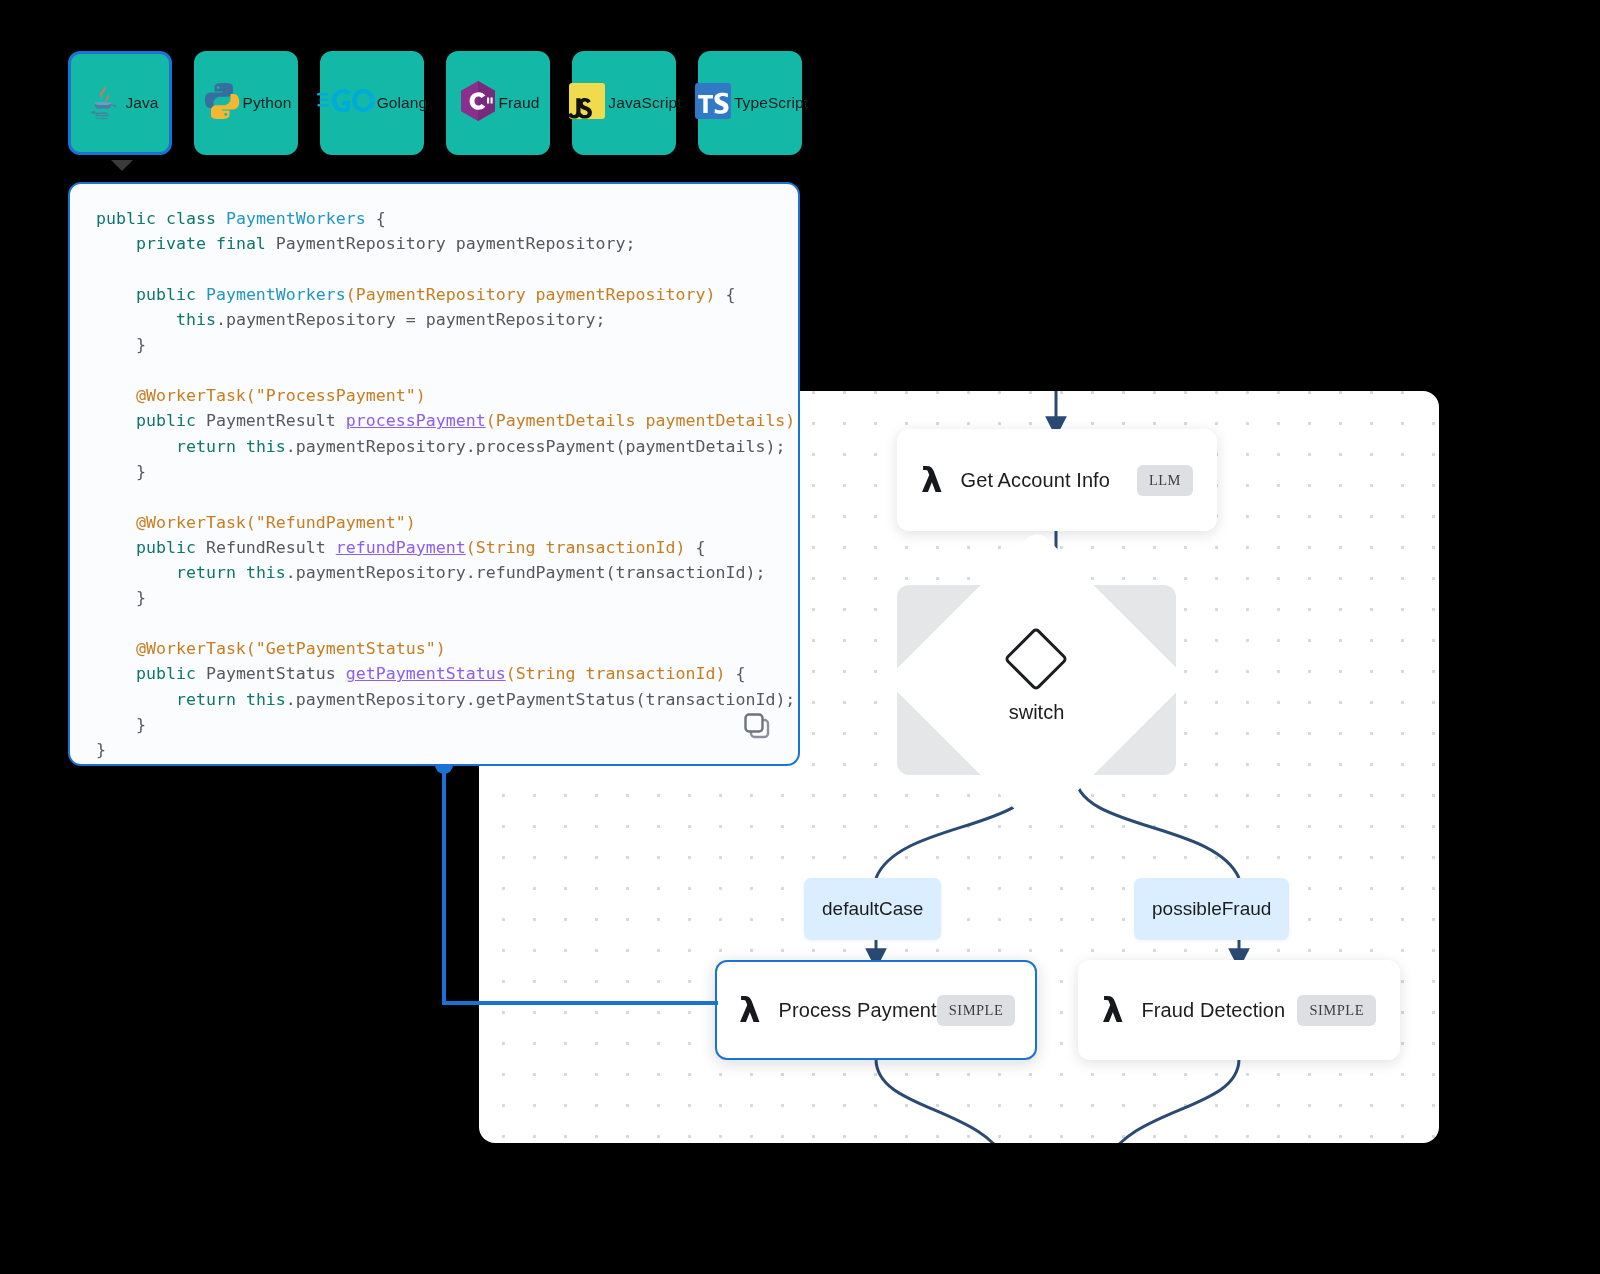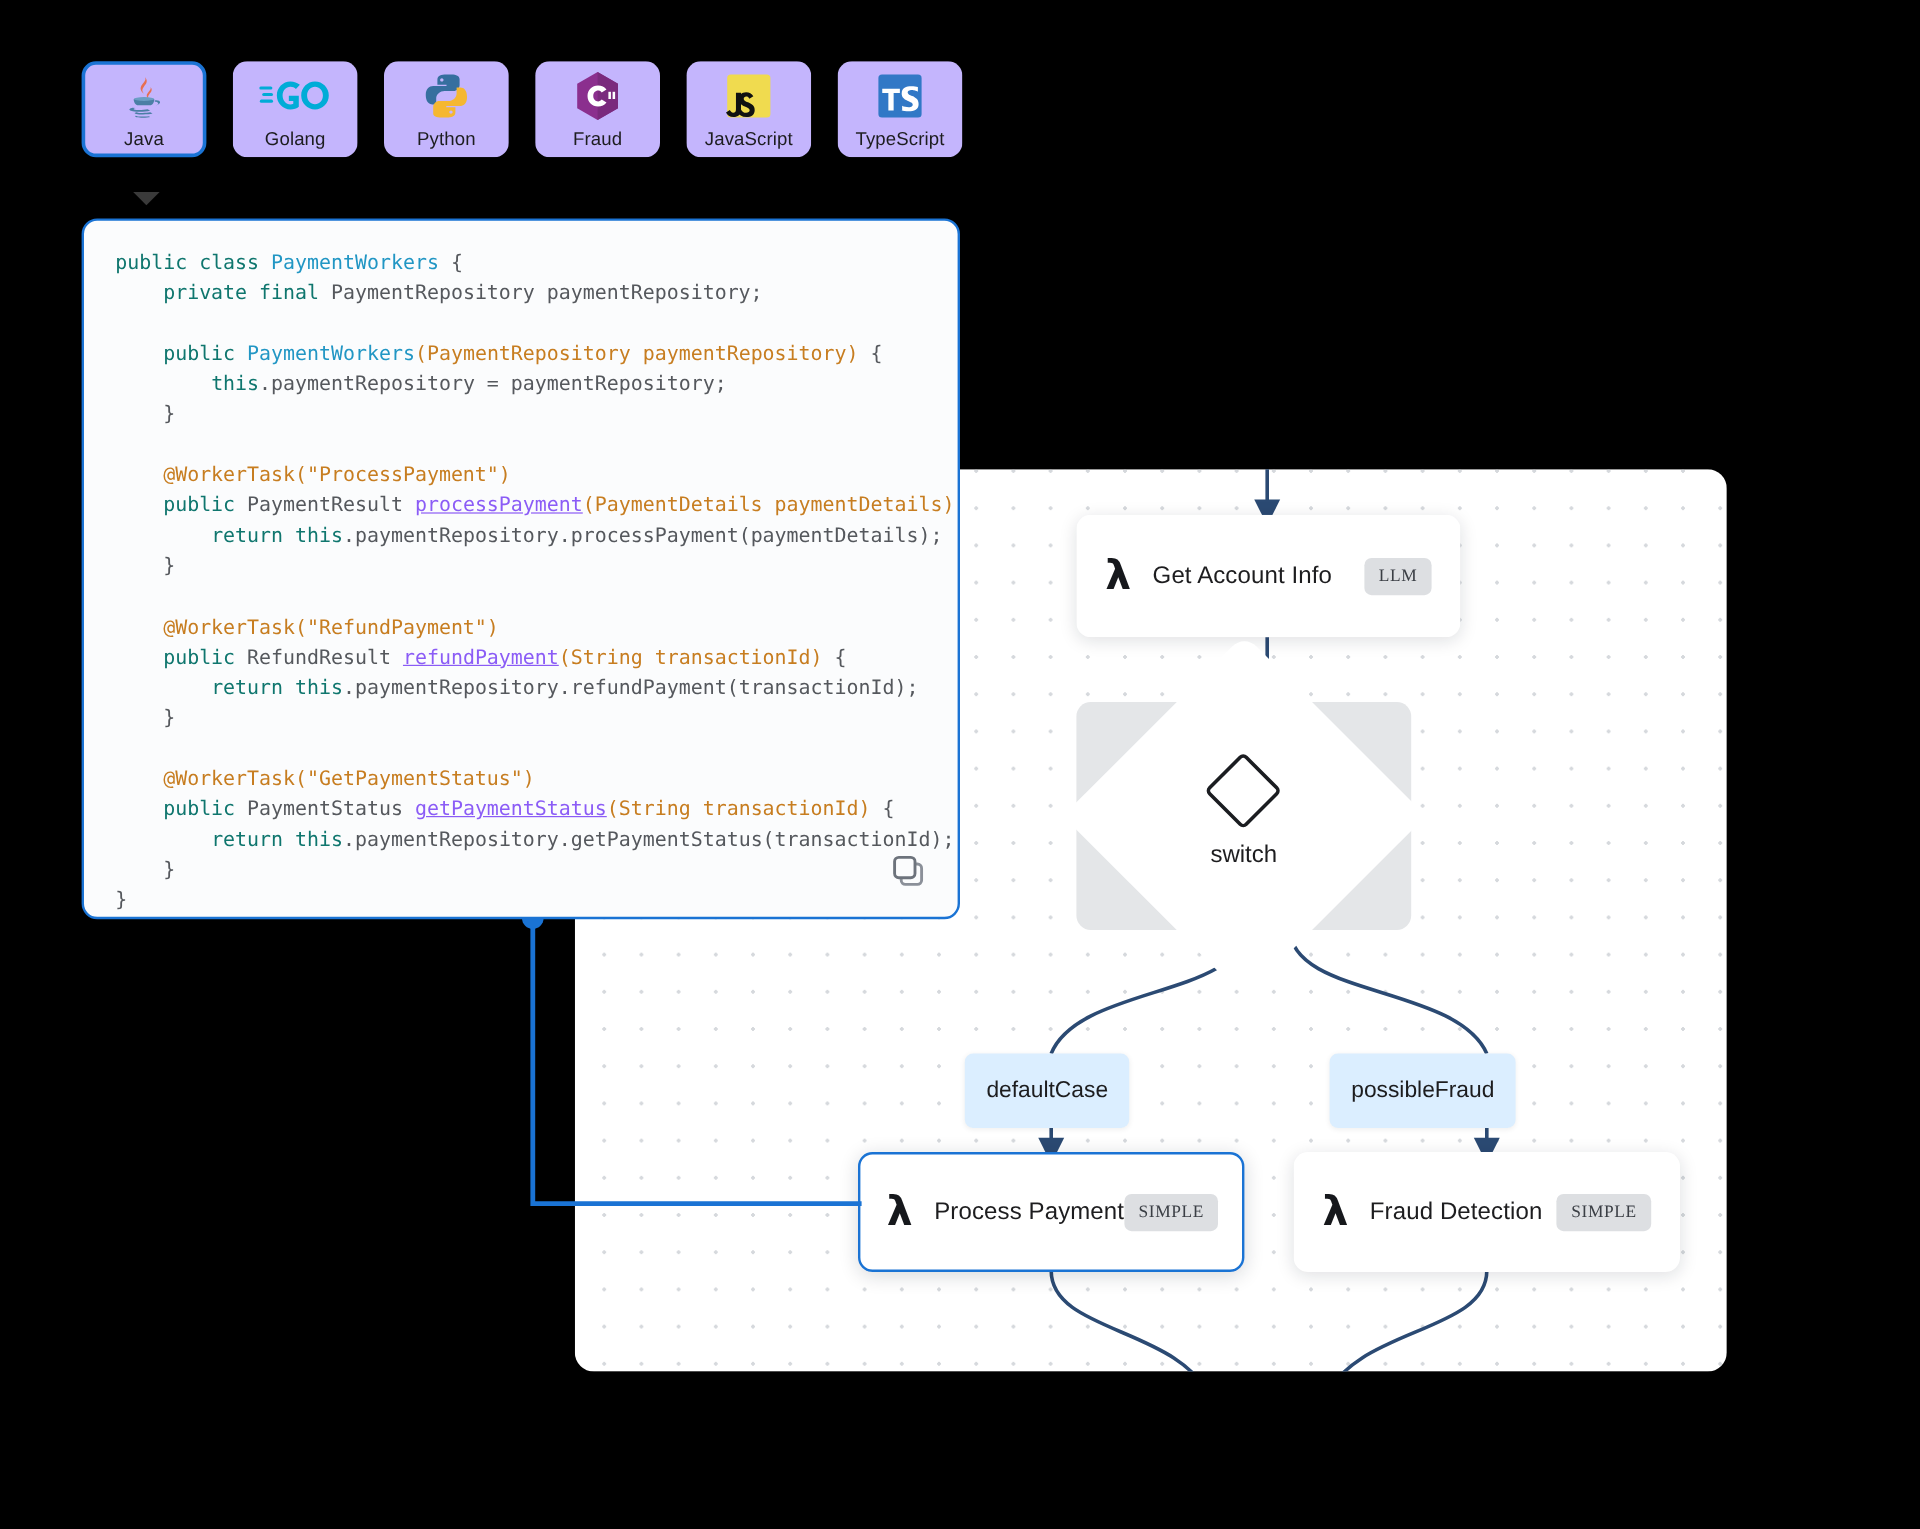--- a/index.html
+++ b/index.html
@@ -19,27 +19,27 @@
   #lang-tabs {
     position: absolute;
     left: 68px;
     top: 51px;
     display: flex;
     gap: 22px;
     z-index: 40;
   }
   .lang-tab {
     width: 104px;
-    height: 80px;
-    background: #c4b5fd;
+    height: 104px;
+    background: #14b8a6;
     border-radius: 12px;
     border: 3px solid transparent;
     box-shadow: 0 2px 9px rgba(0,0,0,0.14);
     display: flex;
-    flex-direction: column;
+    flex-direction: row;
     align-items: center;
     justify-content: center;
     box-sizing: border-box;
     cursor: pointer;
   }
   .lang-tab.selected {
     border-color: #1a73d4;
     box-shadow: 0 2px 10px rgba(0,0,0,0.18);
   }
   .lang-icon {
@@ -254,45 +254,45 @@
         <path d="M12.5 31.8c-2.1 0.5-3.6 1.3-2 2.2 2.5 1.4 10.8 1.7 16.6 0.3l-2-1.3c-3.7 0.8-9.6 0.9-11.4 0.2-1-0.4 0-0.9 1.3-1.2z" fill="#4a7fa5"></path>
         <path d="M15.5 35.5c-1.2 0.4-2 1 0 1.4 3 0.7 10.4 0.6 13.6-0.3l-1.9-1c-2.5 0.6-8 0.7-10.1 0.3-0.9-0.2-1-0.3-1.6-0.4z" fill="#4a7fa5"></path>
         <path d="M15 38.5c-0.7 0.5-0.4 1 0.9 1.3 2.9 0.6 9 0.5 11.4-0.2l-1.6-0.8c-2.2 0.4-6.9 0.5-8.8 0.2-0.7-0.1-1.2-0.3-1.9-0.5z" fill="#4a7fa5"></path>
       </svg>
     </span>
     <span class="lang-label">Java</span>
   </div>
 
   <div class="lang-tab">
     <span class="lang-icon">
+      <svg width="42" height="42" viewBox="0 0 42 42">
+        <path d="M20.8 3c-4 0-7.3 0.9-7.3 4.2v4.4h7.6v1H10c-3.4 0-6.2 2.2-6.2 7.6 0 5.1 2.3 7.8 5.7 7.8h3v-4.9c0-3.6 3.3-6.3 7-6.3h7.3c2.9 0 5.2-2.2 5.2-5V7.2C32 4.2 29.2 3 25.3 3c-1.7 0-3.2 0-4.5 0zM17.2 6.2c0.8 0 1.4 0.6 1.4 1.4s-0.6 1.4-1.4 1.4-1.4-0.6-1.4-1.4 0.6-1.4 1.4-1.4z" fill="#366f9f"></path>
+        <path d="M21.2 39c4 0 7.3-0.9 7.3-4.2v-4.4h-7.6v-1h11.1c3.4 0 6.2-2.2 6.2-7.6 0-5.1-2.3-7.8-5.7-7.8h-3v4.9c0 3.6-3.3 6.3-7 6.3h-7.3c-2.9 0-5.2 2.2-5.2 5v5.6C10 37.8 12.8 39 16.7 39c1.7 0 3.2 0 4.5 0zM24.8 35.8c-0.8 0-1.4-0.6-1.4-1.4s0.6-1.4 1.4-1.4 1.4 0.6 1.4 1.4-0.6 1.4-1.4 1.4z" fill="#f5b731"></path>
+      </svg>
+    </span>
+    <span class="lang-label">Python</span>
+  </div>
+
+  <div class="lang-tab">
+    <span class="lang-icon">
       <svg width="60" height="34" viewBox="0 0 60 34">
         <g fill="#00acd7">
           <rect x="0" y="9" width="11" height="2.6" rx="1.3"></rect>
           <rect x="2.5" y="14.5" width="9" height="2.6" rx="1.3"></rect>
           <rect x="0.5" y="20" width="11" height="2.6" rx="1.3"></rect>
           <path d="M26 5c-6.3 0-11.3 5.2-11.3 11.6S19.7 28.2 26 28.2c2.9 0 5.3-0.8 7-2.3V16.7h-8.3v4.4h3.7v2.3c-0.7 0.4-1.5 0.6-2.4 0.6-3.7 0-6.5-3.2-6.5-7.4s2.8-7.4 6.5-7.4c1.9 0 3.4 0.7 4.6 1.9l3.3-3.4C31.8 6.1 29.2 5 26 5z"></path>
           <path d="M46.5 5c-6.4 0-11.5 5.2-11.5 11.6s5.1 11.6 11.5 11.6S58 23 58 16.6 52.9 5 46.5 5zm0 18.9c-3.7 0-6.6-3.2-6.6-7.3s2.9-7.3 6.6-7.3 6.6 3.2 6.6 7.3-2.9 7.3-6.6 7.3z"></path>
         </g>
       </svg>
     </span>
     <span class="lang-label">Golang</span>
   </div>
 
   <div class="lang-tab">
     <span class="lang-icon">
-      <svg width="42" height="42" viewBox="0 0 42 42">
-        <path d="M20.8 3c-4 0-7.3 0.9-7.3 4.2v4.4h7.6v1H10c-3.4 0-6.2 2.2-6.2 7.6 0 5.1 2.3 7.8 5.7 7.8h3v-4.9c0-3.6 3.3-6.3 7-6.3h7.3c2.9 0 5.2-2.2 5.2-5V7.2C32 4.2 29.2 3 25.3 3c-1.7 0-3.2 0-4.5 0zM17.2 6.2c0.8 0 1.4 0.6 1.4 1.4s-0.6 1.4-1.4 1.4-1.4-0.6-1.4-1.4 0.6-1.4 1.4-1.4z" fill="#366f9f"></path>
-        <path d="M21.2 39c4 0 7.3-0.9 7.3-4.2v-4.4h-7.6v-1h11.1c3.4 0 6.2-2.2 6.2-7.6 0-5.1-2.3-7.8-5.7-7.8h-3v4.9c0 3.6-3.3 6.3-7 6.3h-7.3c-2.9 0-5.2 2.2-5.2 5v5.6C10 37.8 12.8 39 16.7 39c1.7 0 3.2 0 4.5 0zM24.8 35.8c-0.8 0-1.4-0.6-1.4-1.4s0.6-1.4 1.4-1.4 1.4 0.6 1.4 1.4-0.6 1.4-1.4 1.4z" fill="#f5b731"></path>
-      </svg>
-    </span>
-    <span class="lang-label">Python</span>
-  </div>
-
-  <div class="lang-tab">
-    <span class="lang-icon">
       <svg width="42" height="44" viewBox="0 0 42 44">
         <path d="M21 2l17 9.8v20.4L21 42 4 32.2V11.8z" fill="#8b2f8e"></path>
         <path d="M21 2l17 9.8v20.4L21 42z" fill="#7a2a7d"></path>
         <path d="M21.4 13.2c-5 0-8.8 3.7-8.8 8.8s3.8 8.8 8.8 8.8c3 0 5.4-1.2 7-3.3l-4-2.5c-0.8 1-1.8 1.5-3 1.5-2.3 0-4-1.9-4-4.5s1.7-4.5 4-4.5c1.2 0 2.2 0.5 3 1.5l4-2.5c-1.6-2.1-4-3.3-7-3.3z" fill="#ffffff"></path>
         <rect x="30" y="18.5" width="2.1" height="6" fill="#ffffff"></rect>
         <rect x="33.5" y="18.5" width="2.1" height="6" fill="#ffffff"></rect>
       </svg>
     </span>
     <span class="lang-label">Fraud</span>
   </div>
@@ -357,21 +357,21 @@
     <div id="switch-diamond"></div>
     <div id="switch-inner">
       <div class="switch-glyph"></div>
       <div class="switch-label">switch</div>
     </div>
   </div>
 
   <div class="edge-label" style="left:325px; top:487px;">
     <span>defaultCase</span>
   </div>
-  <div class="edge-label" style="left:629px; top:487px;">
+  <div class="edge-label" style="left:655px; top:487px;">
     <span>possibleFraud</span>
   </div>
 
   <div class="flow-node selected" style="left:236px; top:569px; width:322px; height:100px;">
     <span class="node-lambda">λ</span>
     <span class="node-title">Process Payment</span>
     <span class="node-badge">SIMPLE</span>
   </div>
 
   <div class="flow-node" style="left:599px; top:569px; width:322px; height:100px;">

